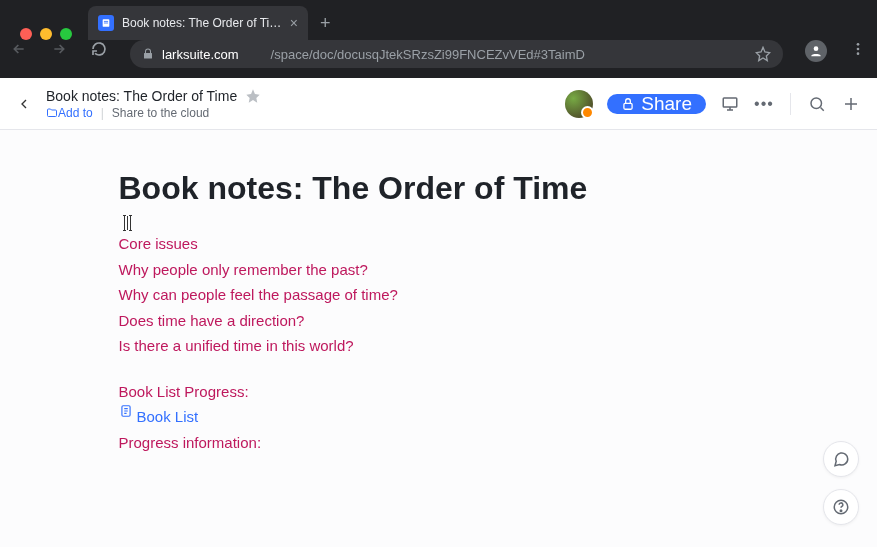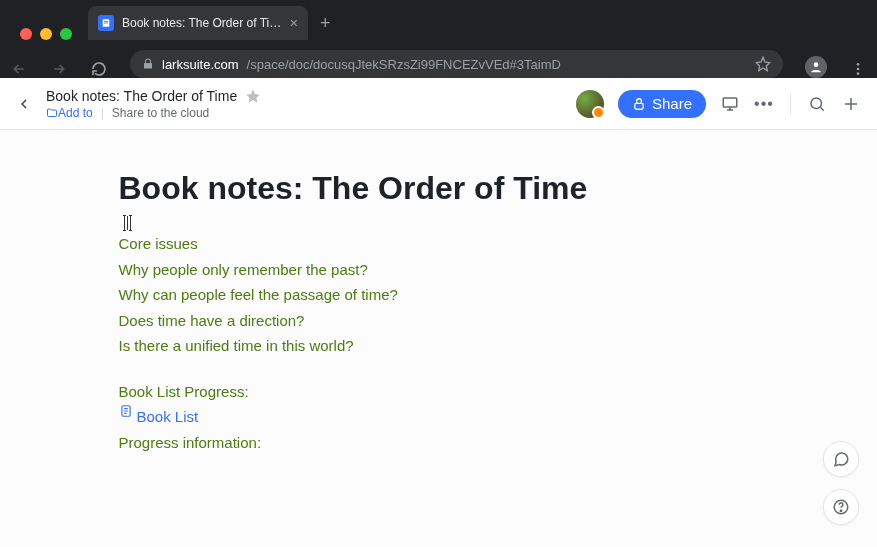--- a/index.html
+++ b/index.html
@@ -11,55 +11,55 @@
 .traffic-lights { display: flex; gap: 8px; padding: 14px 12px 0 12px; align-items: center; }
 .tl { width: 12px; height: 12px; border-radius: 50%; }
 .tl-red { background: #ff5f56; }
 .tl-yellow { background: #ffbd2e; }
 .tl-green { background: #27c93f; }
 .tab { background: #35363a; color: #e8eaed; display: flex; align-items: center; gap: 8px; padding: 8px 10px; border-radius: 8px 8px 0 0; font-size: 12px; max-width: 220px; height: 34px; margin-left: 4px;}
 .tab .favicon { width: 16px; height: 16px; background: #3370ff; border-radius: 3px; display:flex;align-items:center;justify-content:center;color:#fff;font-size:10px;font-weight:bold;}
 .tab .title { white-space: nowrap; overflow: hidden; text-overflow: ellipsis; flex:1;}
 .tab .close { color: #9aa0a6; font-size: 14px; cursor:pointer;}
 .new-tab { color:#9aa0a6; font-size: 18px; padding: 6px 12px; cursor:pointer;}
-.addr-bar { height: 38px; display: flex; align-items: flex-end; padding: 0 10px; gap: 22px; }
+.addr-bar { height: 38px; display: flex; align-items: flex-start; padding: 0 10px; gap: 22px; }
 .nav-icon { color: #9aa0a6; display:flex; align-items:center; justify-content:center; width:18px; height:18px; cursor:pointer;}
 .nav-icon.dim { opacity:.45; }
 .url-field { flex:1; background:#35363a; border-radius: 14px; height: 28px; display:flex; align-items:center; padding:0 12px; gap:8px; color:#e8eaed; font-size:13px;}
 .url-field .lock { color:#9aa0a6; }
 .url-field .domain { color:#fff; }
-.url-field .path { color:#9aa0a6; }
+.url-field .path { color:#9aa0a6;margin-left:24px; }
 .url-right { margin-left:auto; display:flex; gap:14px; align-items:center; color:#9aa0a6;}
 .star-icon { cursor:pointer; }
 .profile-dot { width:22px;height:22px;border-radius:50%;background:#5f6368;display:flex;align-items:center;justify-content:center;color:#fff;}
 .kebab { cursor:pointer;}
 
 
 .app-header { height: 52px; border-bottom: 1px solid #e5e6eb; display:flex; align-items:center; padding: 0 16px; gap:10px;}
 .back-chevron { width:20px;height:20px;color:#333;cursor:pointer;display:flex;align-items:center;}
 .title-col { display:flex; flex-direction:column; gap:2px;}
 .title-row { display:flex; align-items:center; gap:8px;}
 .doc-title { font-size:14px; color:#1f2329; font-weight: 500;}
 .fav-star { color:#bbbfc4; cursor:pointer;}
 .sub-row { display:flex; align-items:center; gap:8px; font-size:12px; color:#646a73;}
 .addto { color:#3370ff; display:flex; align-items:center; cursor:pointer;}
 .sep { color:#d0d3d6;}
 .header-right { margin-left:auto; display:flex; align-items:center; gap:14px;}
 .avatar { width:28px;height:28px;border-radius:50%;background: radial-gradient(circle at 30% 30%, #7a4, #432); position:relative;}
 .avatar::after { content:""; position:absolute; right:-1px; bottom:-1px; width:9px;height:9px;border-radius:50%;background:#ff8800;border:2px solid #fff;}
-.share-btn { background:#3370ff; color:#fff; border:none; border-radius: 14px; height:28px; padding:0 14px; display:flex; align-items:center; gap:6px; font-size:15px; cursor:pointer; font-weight:500;}
+.share-btn { background:#3370ff; color:#fff; border:none; border-radius: 14px; height:20px; padding:0 14px; display:flex; align-items:center; gap:6px; font-size:19px; cursor:pointer; font-weight:500;}
 .hdr-icon { color:#646a73; cursor:pointer; width:20px;height:20px; display:flex;align-items:center;justify-content:center;}
 .more-dots { font-size:16px; letter-spacing:1px;}
 .vline { width:1px; height:22px; background:#e5e6eb; margin:0 2px;}
 
 
 .doc-area { background:#fcfcfd; height: calc(547px - 78px - 52px); overflow:auto; position:relative;}
 .doc-inner { max-width: 640px; margin: 0 auto; padding: 40px 0 60px 0;}
 .doc-h1 { font-size: 32px; font-weight: 700; color:#1f2329; margin-bottom: 24px;}
-.doc-p { font-size: 15px; color:#4d7c0f; line-height: 1.7; }
+.doc-p { font-size: 15px; color:#be185d; line-height: 1.7; }
 .doc-link { color:#3370ff; display:flex; align-items:flex-start; gap:4px; font-size:15px; line-height:1.7;}
 .doc-link .link-icon { width:14px;height:14px; }
 .text-cursor { position:absolute; left: 123px; top: 85px; width:1px; height:16px; }
 .text-cursor svg { display:block;}
 .spacer { height: 20px; }
 
 
 .float-btn { position:absolute; right:18px; width:36px;height:36px;border-radius:50%;background:#fff;border:1px solid #e5e6eb;display:flex;align-items:center;justify-content:center;color:#646a73;cursor:pointer;box-shadow:0 1px 3px rgba(0,0,0,.05);}
 .float-comments { bottom: 70px; }
 .float-help { bottom: 22px; }

